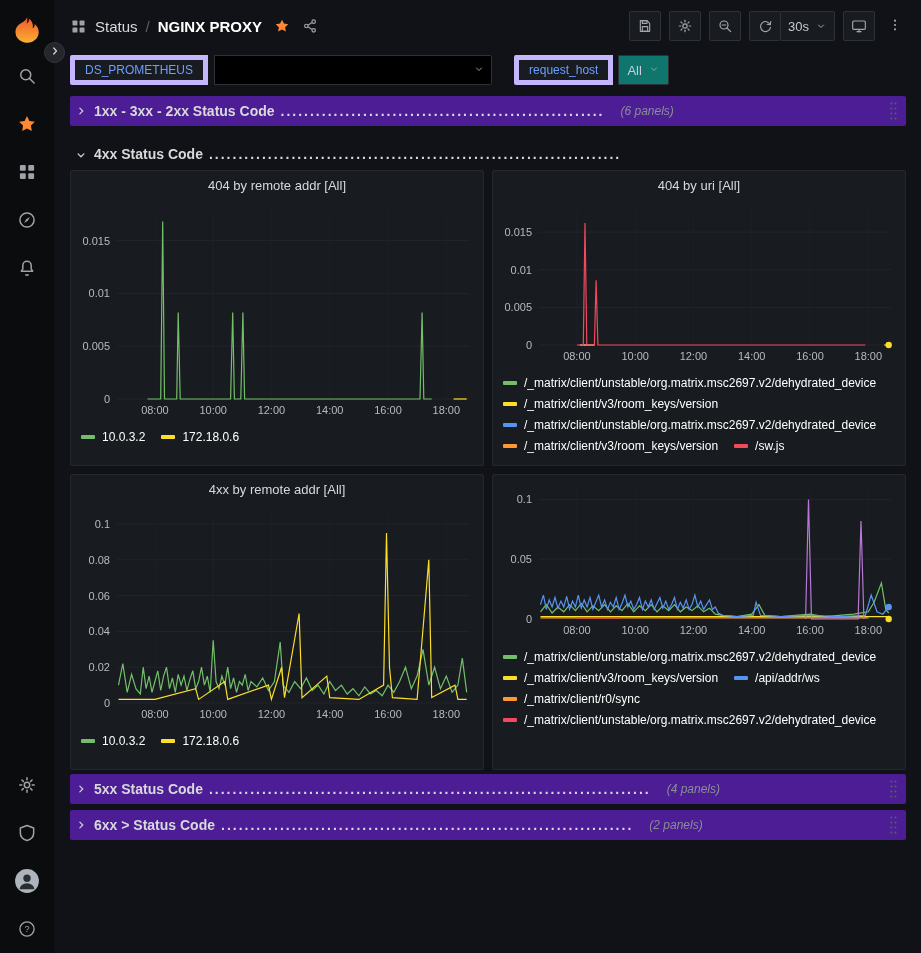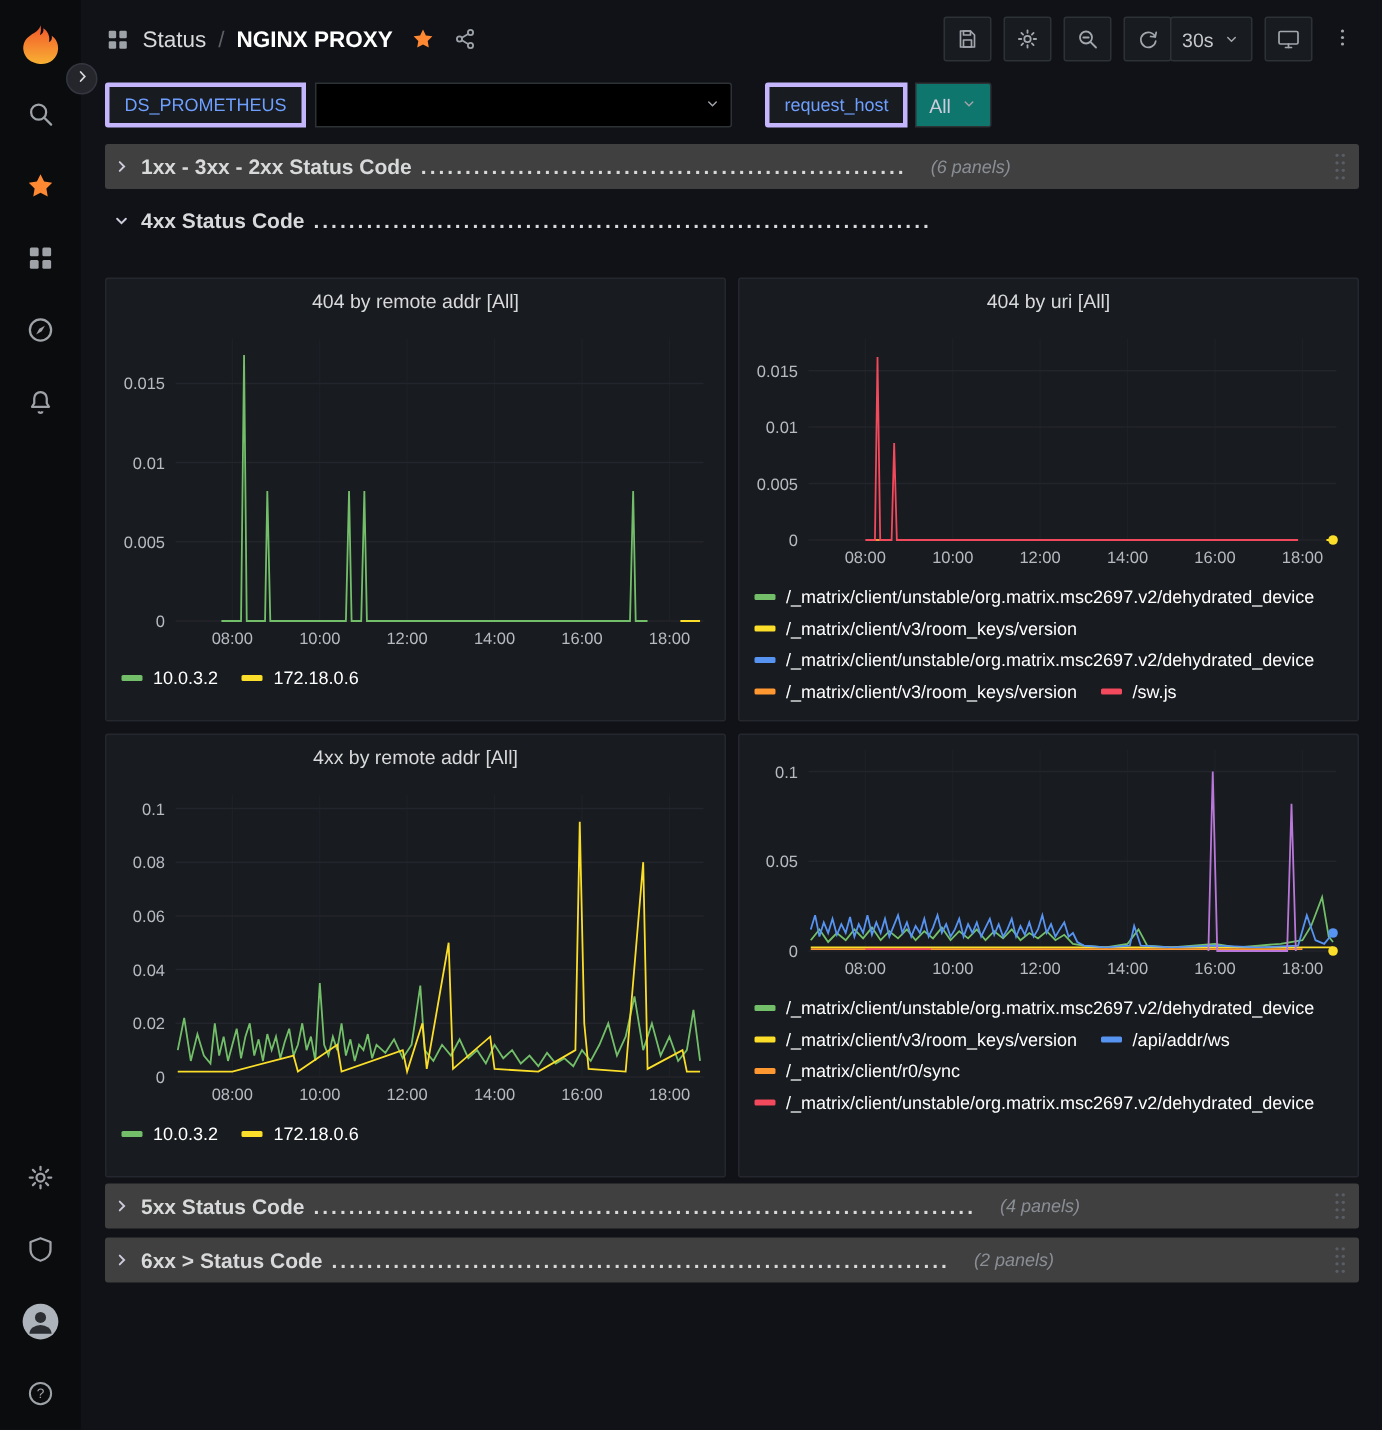--- a/index.html
+++ b/index.html
@@ -54,21 +54,21 @@
   .nav-group { display:flex; }
   .nav-group .nav-btn + .nav-btn { margin-left:-1px; }
   .tp-label { color:#d8d9da; }
   .tp-badge { color:#7b8087; font-size:11px; }
   .kebab-btn { border:none; background:transparent; padding:0 4px; cursor:pointer; color:#a2a7ae; display:flex; }
 
   
   .submenu { height:36px; display:flex; align-items:center; gap:6px; padding:0 16px; flex:none; }
   .var-label {
     height:30px; display:flex; align-items:center; padding:0 10px;
-    border:3px solid #c4b5fd; border-radius:2px 0 0 2px; background:#181b1f;
+    border:5px solid #c4b5fd; border-radius:2px 0 0 2px; background:#181b1f;
     color:#6e9fff; font-size:12px; font-weight:500; cursor:pointer; white-space:nowrap;
   }
   .var-value-black {
     height:30px; width:278px; background:#000000; border:1px solid #2c3235; border-radius:0 2px 2px 0;
     display:flex; align-items:center; justify-content:flex-end; padding:0 6px; cursor:pointer;
   }
   .var-value-black svg { color:#9fa3a8; }
   .var-gap { width:10px; }
   .var-value {
     height:30px; display:flex; align-items:center; gap:6px; padding:0 8px;
@@ -76,27 +76,27 @@
     color:#ccccdc; font-size:13px; cursor:pointer;
   }
   .var-value svg { color:#9fa3a8; }
 
   
   .dash { flex:1; padding:8px 15px 0 16px; overflow:hidden; }
   .row-header {
     height:30px; display:flex; align-items:center; gap:6px; padding:0 6px 0 4px;
     border-radius:2px; cursor:pointer;
   }
-  .row-header.collapsed { background:#404040; }
+  .row-header.collapsed { background:#4c1d95; }
   .row-chev { color:#ccccdc; display:flex; flex:none; }
   .row-title { font-size:14px; font-weight:700; color:#d8d9da; white-space:nowrap; }
   .row-dots { font-size:14px; font-weight:700; color:#d8d9da; letter-spacing:2px; white-space:nowrap; overflow:hidden; }
   .row-count { font-size:12px; font-style:italic; color:#8a8e95; margin-left:10px; white-space:nowrap; }
   .row-handle { margin-left:auto; display:flex; align-items:center; cursor:grab; color:#585d66; padding:2px; }
-  .mb6 { margin-bottom:6px; } .mb8 { margin-bottom:23px; } .mt4 { margin-top:4px; }
+  .mb6 { margin-bottom:6px; } .mb8 { margin-bottom:8px;align-items:flex-end; } .mt4 { margin-top:4px; }
 
   .panel-grid { display:grid; grid-template-columns:1fr 1fr; gap:8px; margin-bottom:4px; }
   .panel {
     background:#181b1f; border:1px solid #25272e; border-radius:2px;
     height:296px; display:flex; flex-direction:column; overflow:hidden;
   }
   .panel-title {
     height:30px; line-height:30px; flex:none; text-align:center;
     font-size:13px; font-weight:500; color:#d8d9da; cursor:pointer;
     white-space:nowrap; overflow:hidden;

